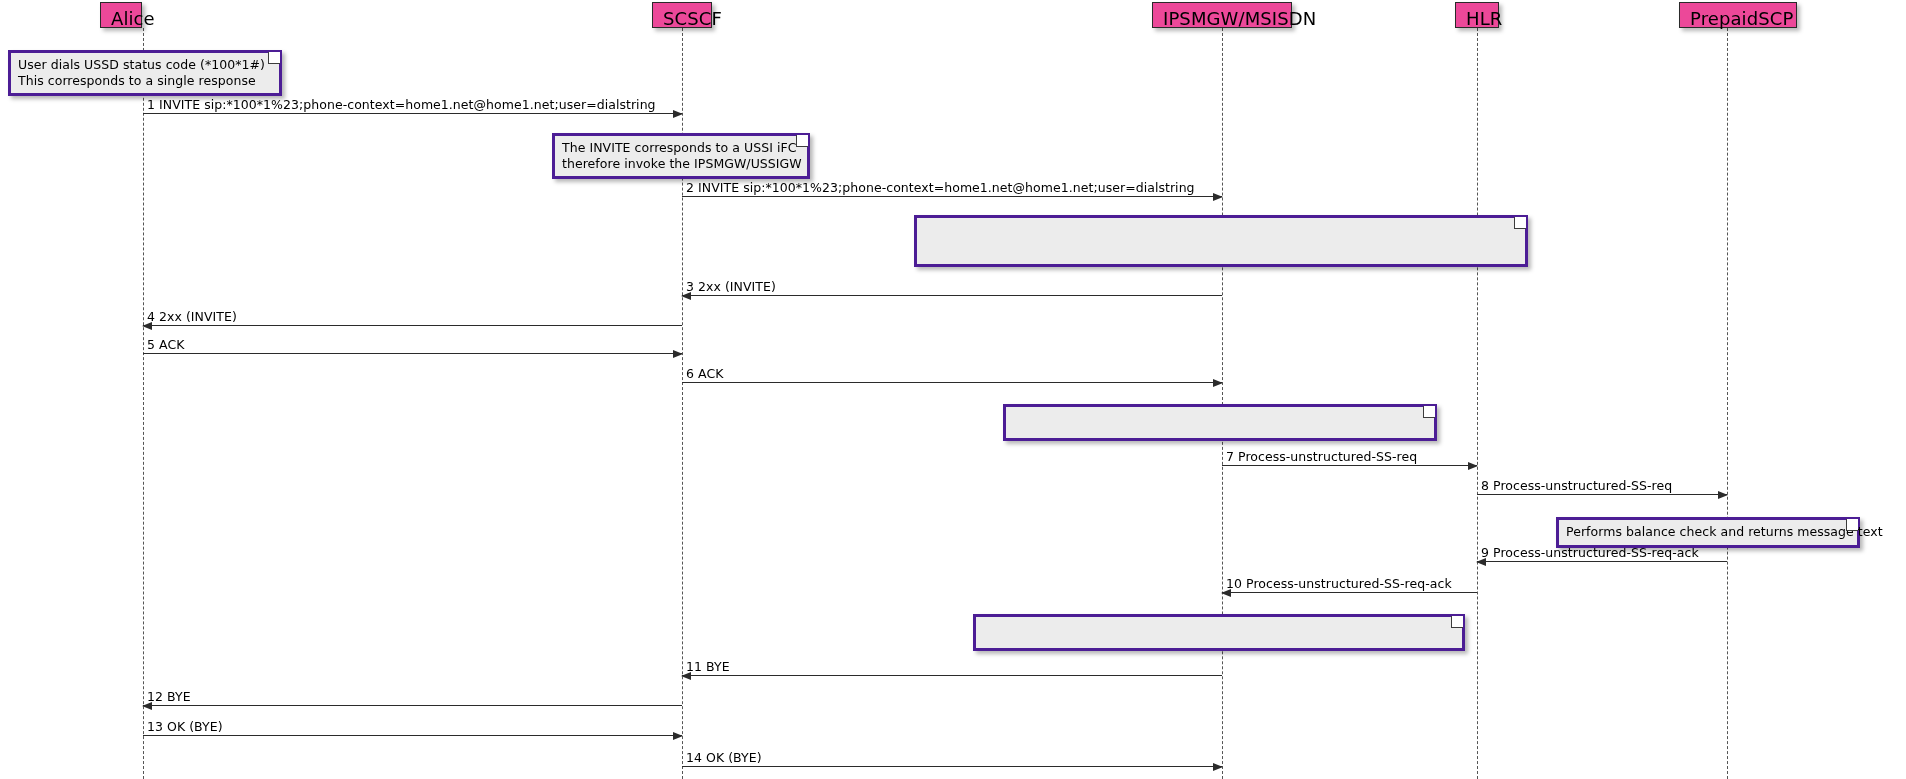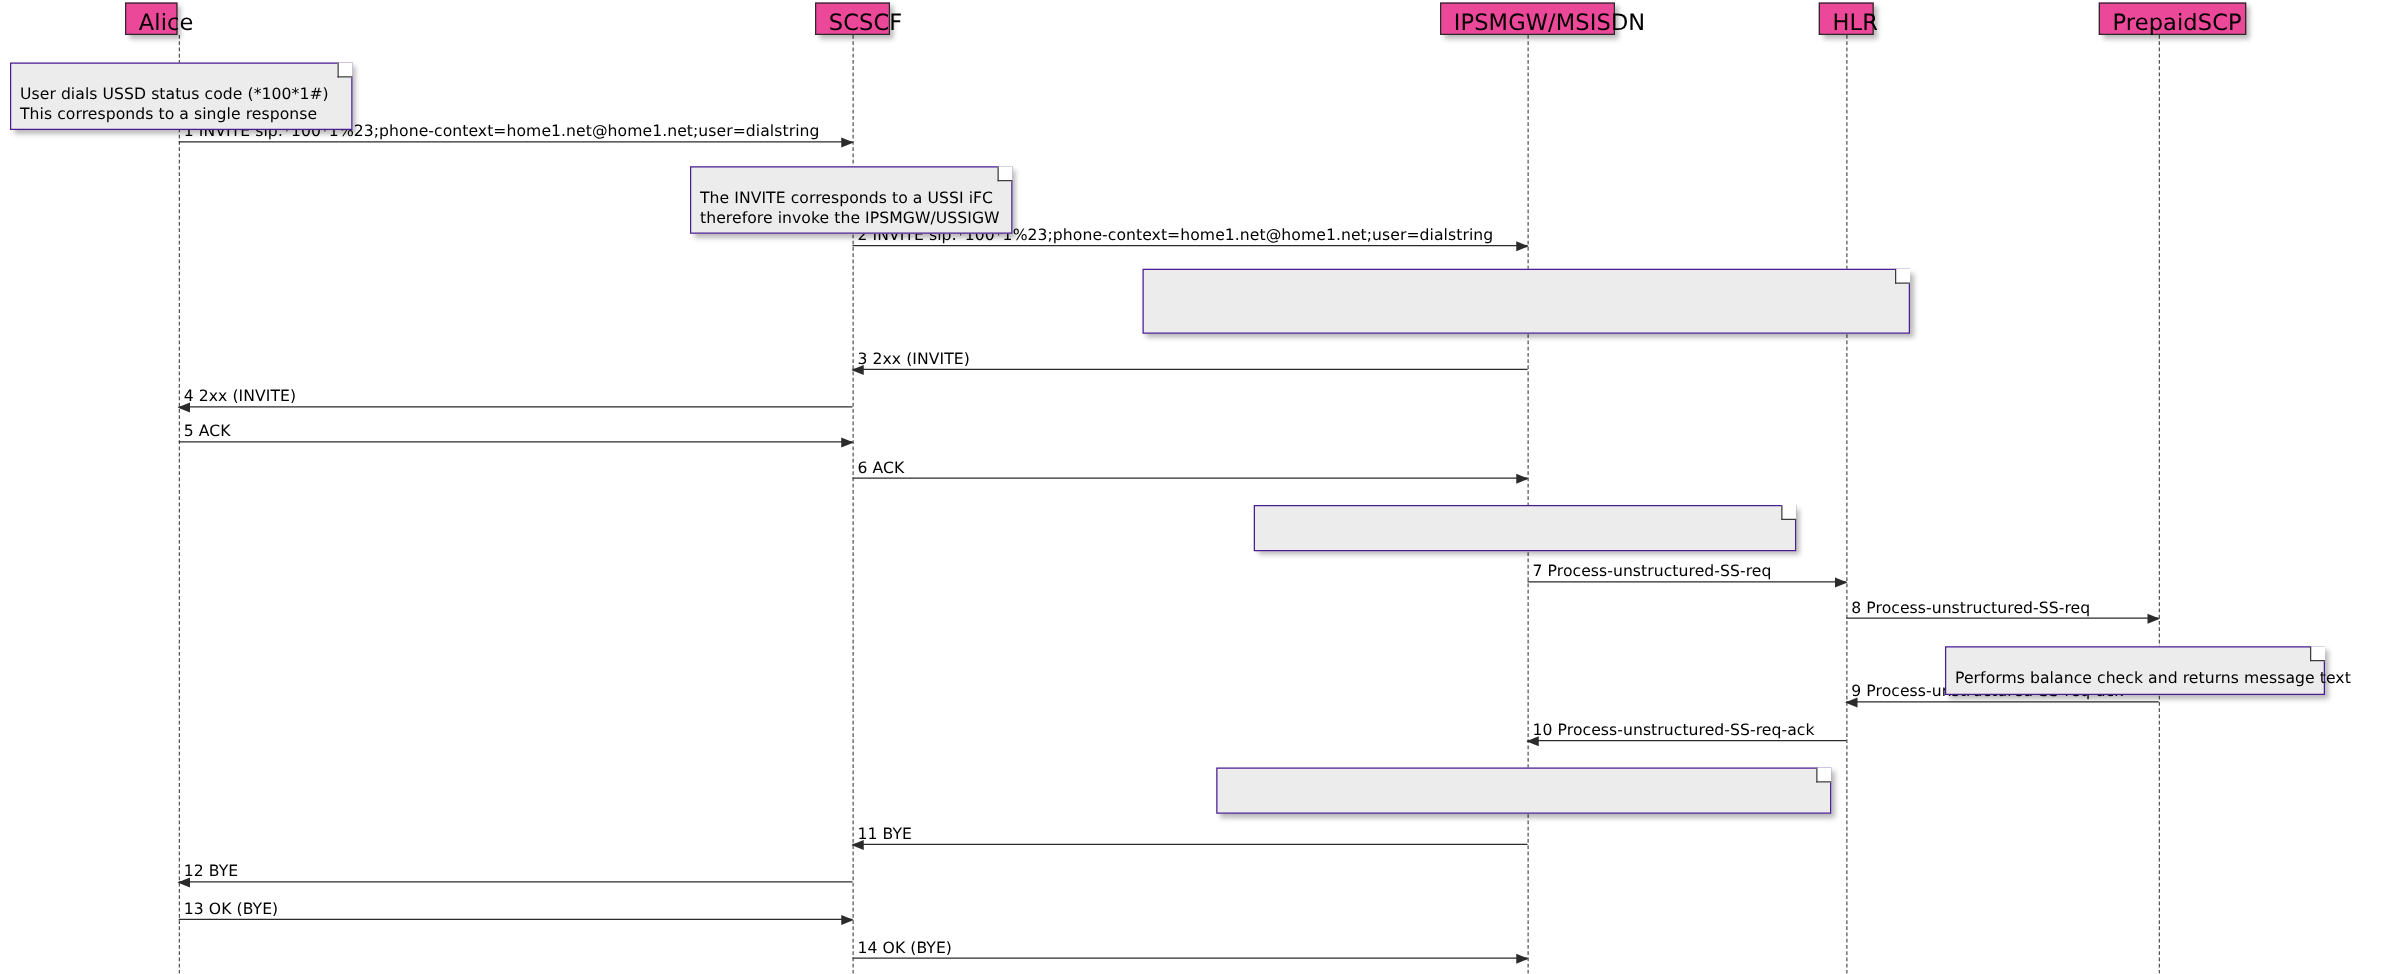--- a/index.html
+++ b/index.html
@@ -42,25 +42,25 @@
     line-height: 1;
     padding: 7px 10px 8px 10px;
     letter-spacing: 0.1px;
   }
 
   
   .note {
     position: absolute;
     box-sizing: border-box;
     background: #ececec;
-    border: 1px solid #4c1d95;
+    border: 3px solid #4c1d95;
     box-shadow: 3px 3px 4px rgba(0,0,0,0.28);
     font-size: 12.5px;
     line-height: 15.5px;
-    padding: 16px 7px 5px 7px;
+    padding: 4px 7px 5px 7px;
     white-space: pre;
     letter-spacing: 0.05px;
   }
   .note .fold {
     position: absolute;
     top: -1px;
     right: -1px;
     width: 11px;
     height: 11px;
     background: #ffffff;

